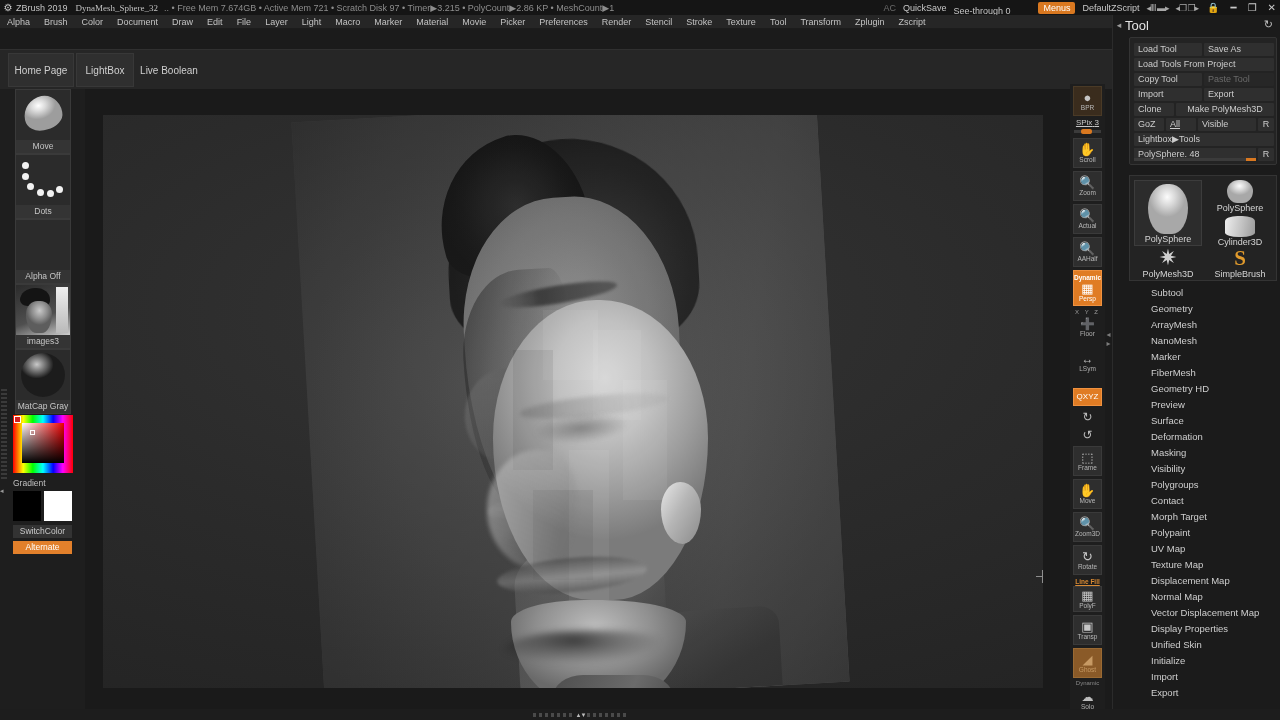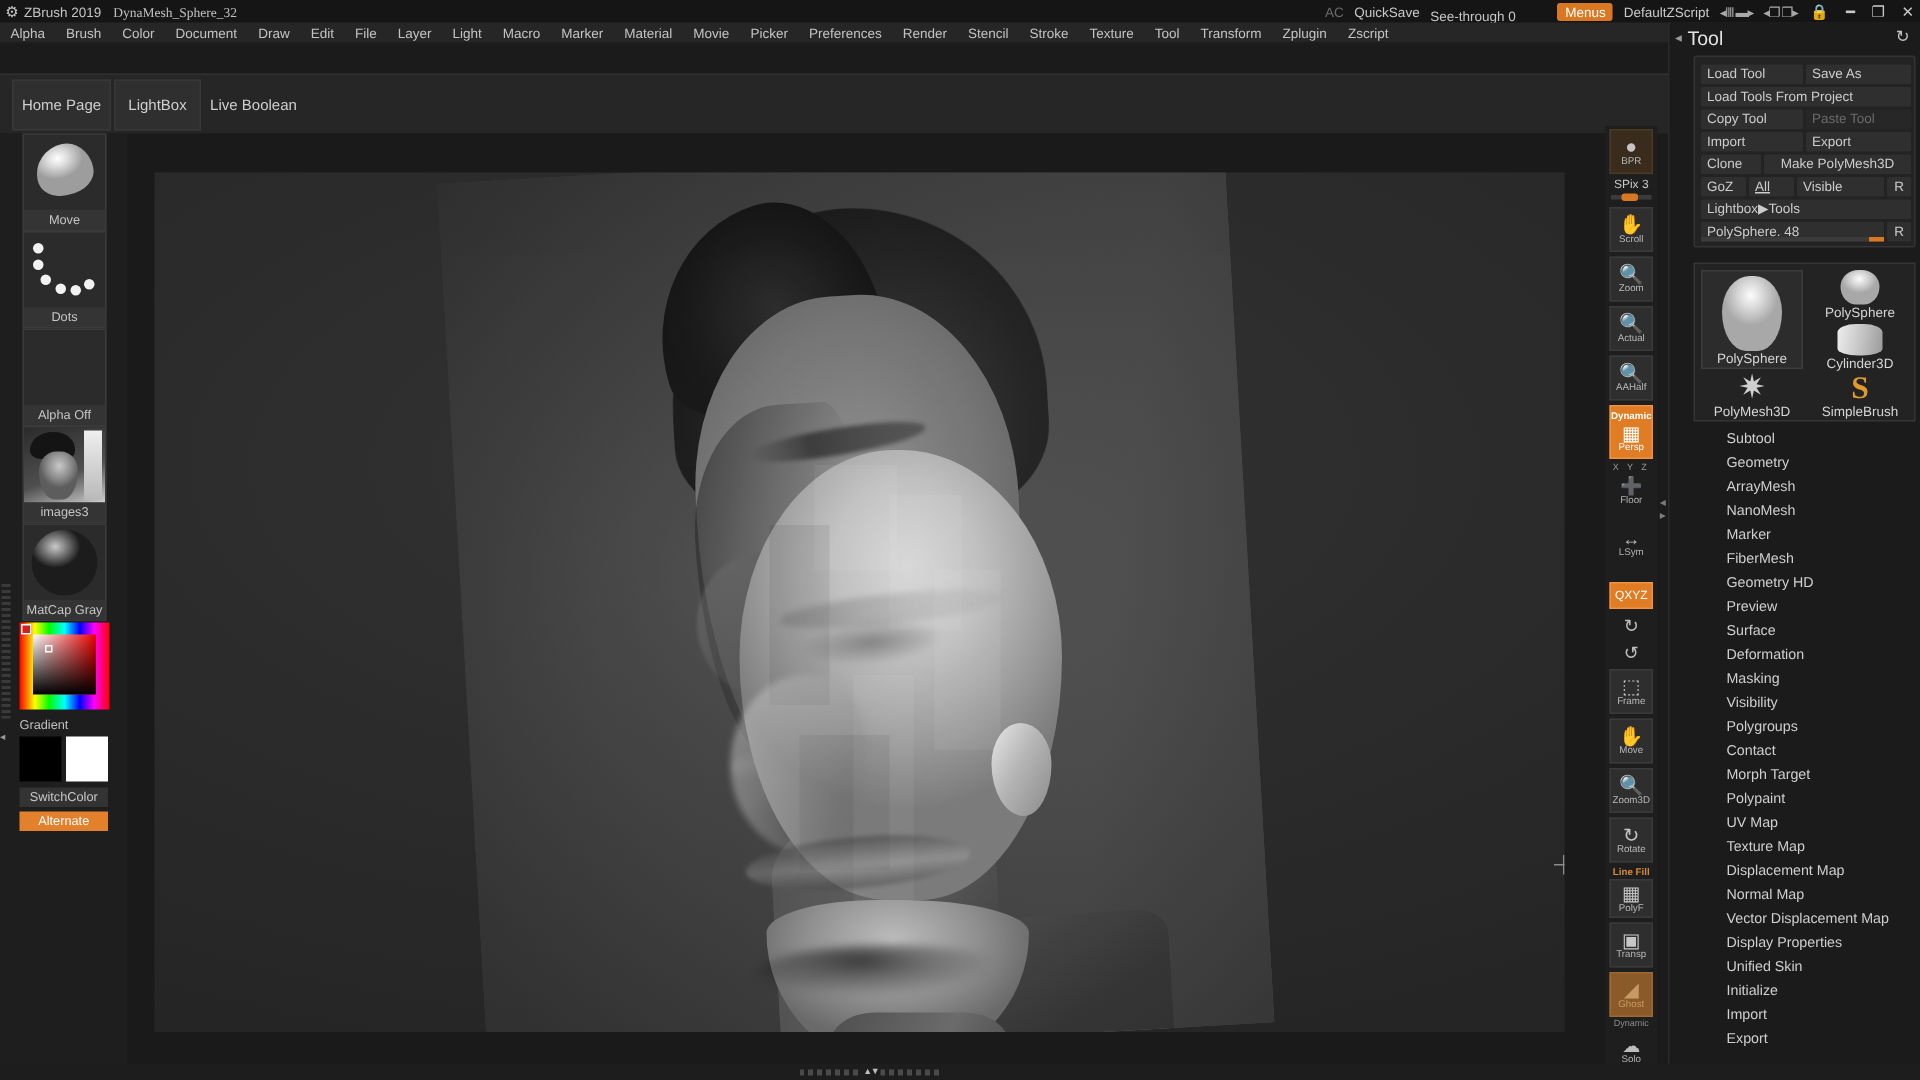--- a/index.html
+++ b/index.html
@@ -368,21 +368,21 @@
   .rb-plain .cap { font-size: 6.5px; line-height: 8px; color: #b0b0b0; }
   .rb-slider {
     position: absolute; left: 4px; width: 27px; height: 3px; background: #3b3b3b;
   }
   .rb-slider > i {
     position: absolute; top: -1px; left: 7px; width: 11px; height: 5px;
     background: #d97820; border-radius: 2px;
   }
   .rb-lab {
     position: absolute; left: 3px; width: 29px; text-align: center;
-    font-size: 8px; color: #c8c8c8;
+    font-size: 8px; color: #c8c8c8; text-decoration: underline;
   }
   .rb-lab.orange { color: #d98a34; font-weight: bold; }
   .rb-tiny {
     position: absolute; left: 3px; width: 29px; text-align: center;
     font-size: 6px; color: #9a9a9a; letter-spacing: 2px;
   }
 
   .scrollhandle {
     position: absolute; left: 1105px; top: 330px; width: 7px; height: 50px;
     color: #7c7c7c; font-size: 8px; text-align: center;
@@ -482,20 +482,21 @@
 </style>
 </head>
 <body>
 
 <div id="app">
 
   <div class="titlebar">
     <div class="tb-logo">⚙</div>
     <div class="tb-app">ZBrush 2019</div>
     <div class="tb-doc">DynaMesh_Sphere_32</div>
+    <div class="tb-stats">.. • Free Mem 7.674GB • Active Mem 721 • Scratch Disk 97 • Timer▶3.215 • PolyCount▶2.86 KP  • MeshCount▶1</div>
 
     <div class="tb-right">
       <div class="tb-ac">AC</div>
       <div class="tb-quicksave">QuickSave</div>
       <div class="see-through-wrap">
         <div class="see-through-label">
           <span>See-through</span>
           <span>0</span>
         </div>
         <div class="see-through-slider">

